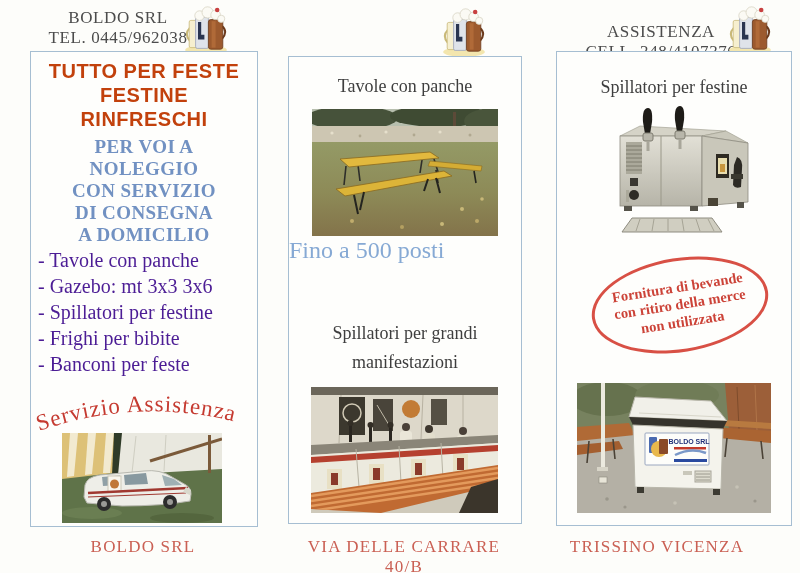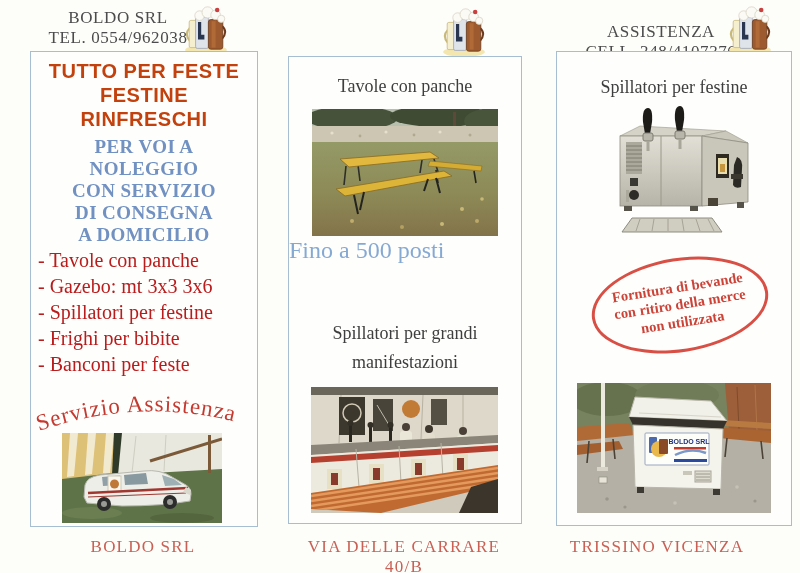--- a/index.html
+++ b/index.html
@@ -20,21 +20,21 @@
   
   .box{position:absolute;background:#fefefc;border:1px solid #a6bed2;}
   .box-left{left:30px;top:51px;width:226px;height:474px;}
   .box-mid{left:288px;top:56px;width:232px;height:466px;}
   .box-right{left:556px;top:51px;width:234px;height:473px;}
   
   .l-title{position:absolute;top:7px;left:0;right:0;text-align:center;}
   .l-title div{font-family:"Liberation Sans", sans-serif;font-weight:bold;font-size:20px;line-height:24px;color:#c2410c;letter-spacing:.5px;}
   .l-sub{position:absolute;top:84px;left:0;right:0;text-align:center;}
   .l-sub div{font-weight:bold;font-size:19px;line-height:22px;color:#7191c2;letter-spacing:.4px;}
-  .l-list{position:absolute;top:195px;left:7px;right:2px;color:#b91c1c;font-size:20px;line-height:26px;white-space:nowrap;}
+  .l-list{position:absolute;top:195px;left:7px;right:2px;color:#4c1d95;font-size:20px;line-height:26px;white-space:nowrap;}
   .arc-svg{position:absolute;top:341px;left:0;width:224px;height:46px;}
   .van-photo{position:absolute;left:31px;top:381px;width:160px;height:90px;}
   
   .sec-h{position:absolute;left:0;right:0;text-align:center;font-size:18px;line-height:29px;color:#3e3e3e;}
   .m-h1{top:15px;}
   .m-note{position:absolute;top:180px;left:0;right:0;text-align:left;font-size:24px;color:#86a9d4;}
   .m-h2{top:262px;}
   .tables-photo{position:absolute;left:23px;top:52px;width:186px;height:127px;}
   .counter-photo{position:absolute;left:22px;top:330px;width:187px;height:126px;}
   
@@ -75,21 +75,21 @@
         <circle cx="32" cy="9" r="7" fill="#fbfaf4" stroke="#d8d4c4"></circle>
         <circle cx="42" cy="12" r="6" fill="#fbfaf4" stroke="#d8d4c4"></circle>
         <circle cx="49" cy="17" r="4.5" fill="#fbfaf4" stroke="#d8d4c4"></circle>
         <circle cx="44" cy="6" r="2.8" fill="#c84040"></circle>
       </symbol>
     </defs>
   </svg>
 
   <div class="hdr hdr-left">
     <div>BOLDO SRL</div>
-    <div>TEL. 0554/962038</div>
+    <div>TEL. 0445/962038</div>
   </div>
   <svg class="mug mug-left" viewBox="0 0 60 62">
       <use href="#beer-mugs"></use>
     </svg>
 
   <svg class="mug mug-mid" viewBox="0 0 60 62">
       <use href="#beer-mugs"></use>
     </svg>
 
   <div class="hdr hdr-right">

